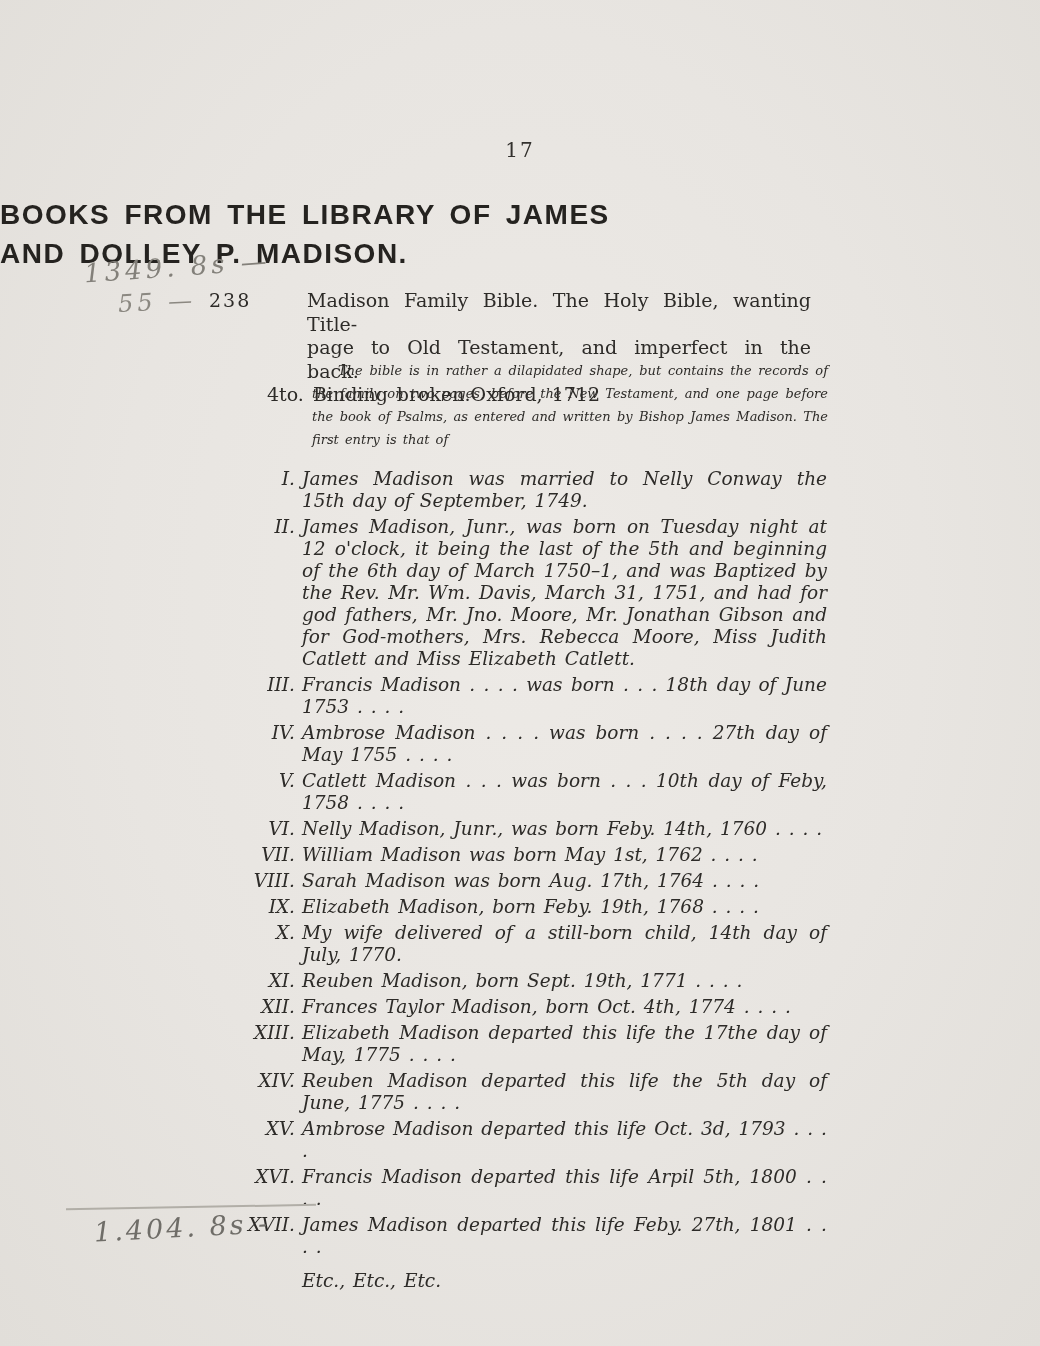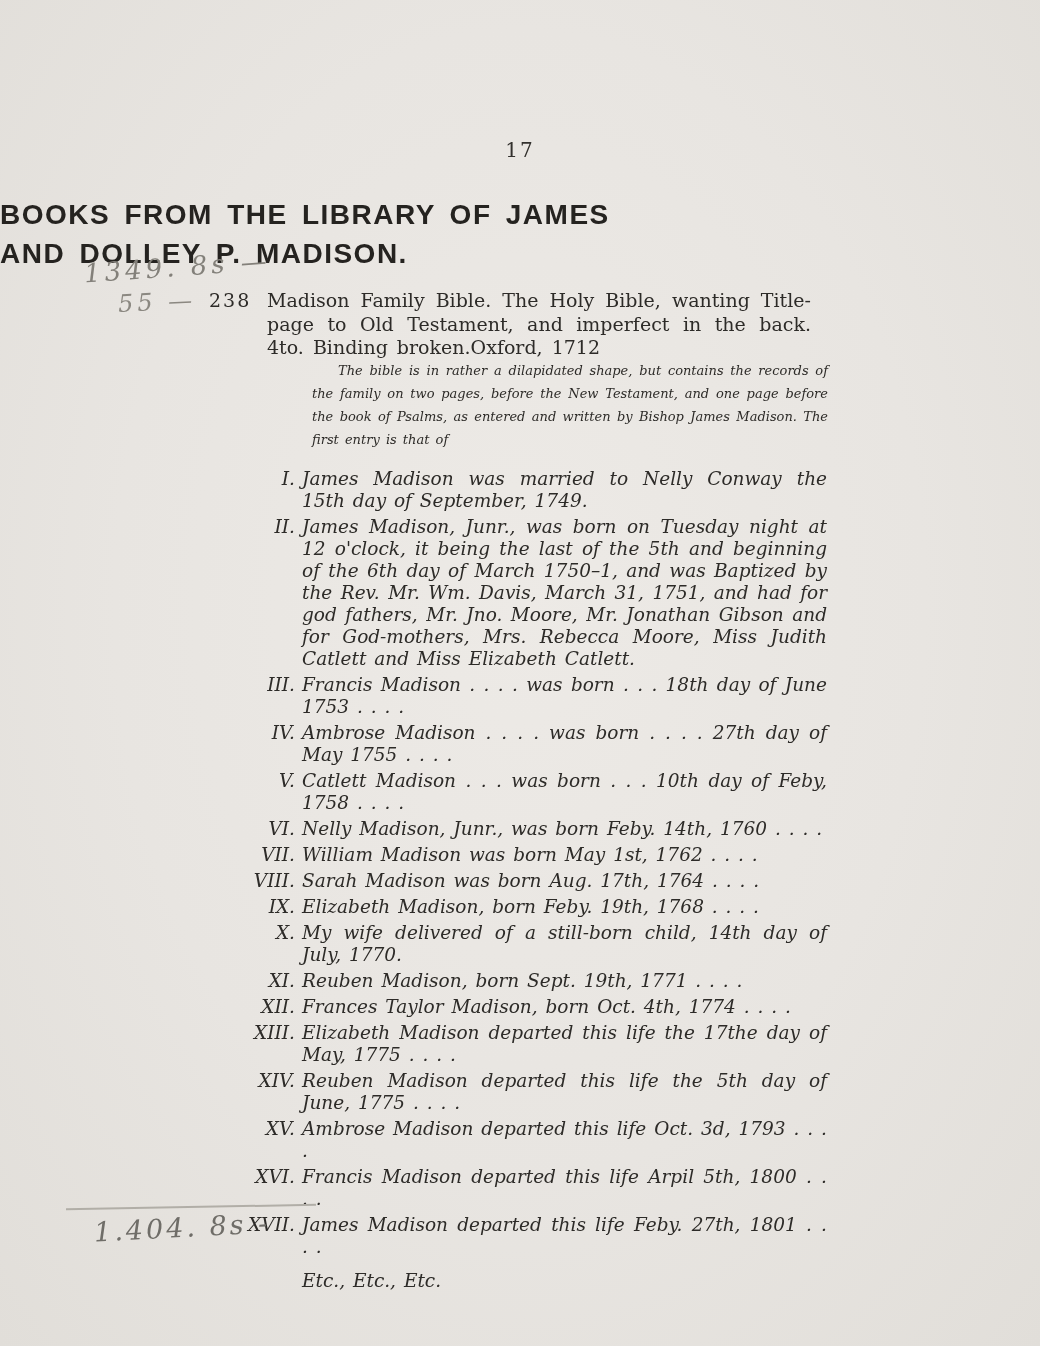--- a/index.html
+++ b/index.html
@@ -56,21 +56,21 @@
     width: 544px;
     font-size: 19px;
     line-height: 23.5px;
     word-spacing: 3px;
   }
   .entry-number {
     position: absolute;
     left: -58px; top: 0;
     letter-spacing: 2px;
   }
-  .entry-line { text-align: justify; text-align-last: justify; }
+  .entry-line { text-align: justify; text-align-last: justify; margin-left: 40px; }
   .entry-lastline { display: flex; }
   .note {
     position: absolute;
     top: 359px; left: 312px;
     width: 516px;
     font-size: 13px;
     font-style: italic;
     line-height: 23px;
     text-align: justify;
     text-indent: 26px;

